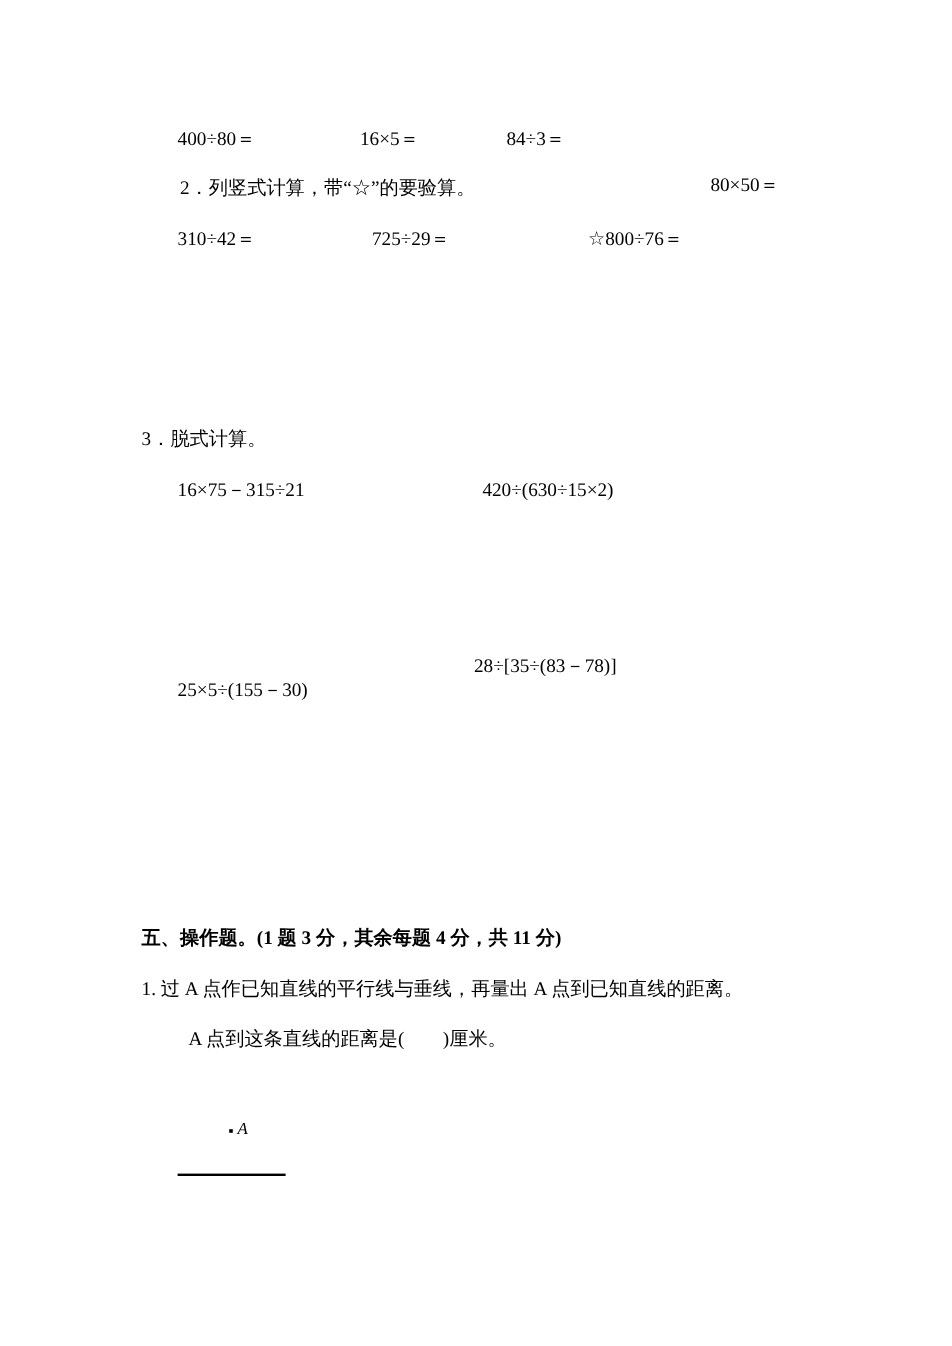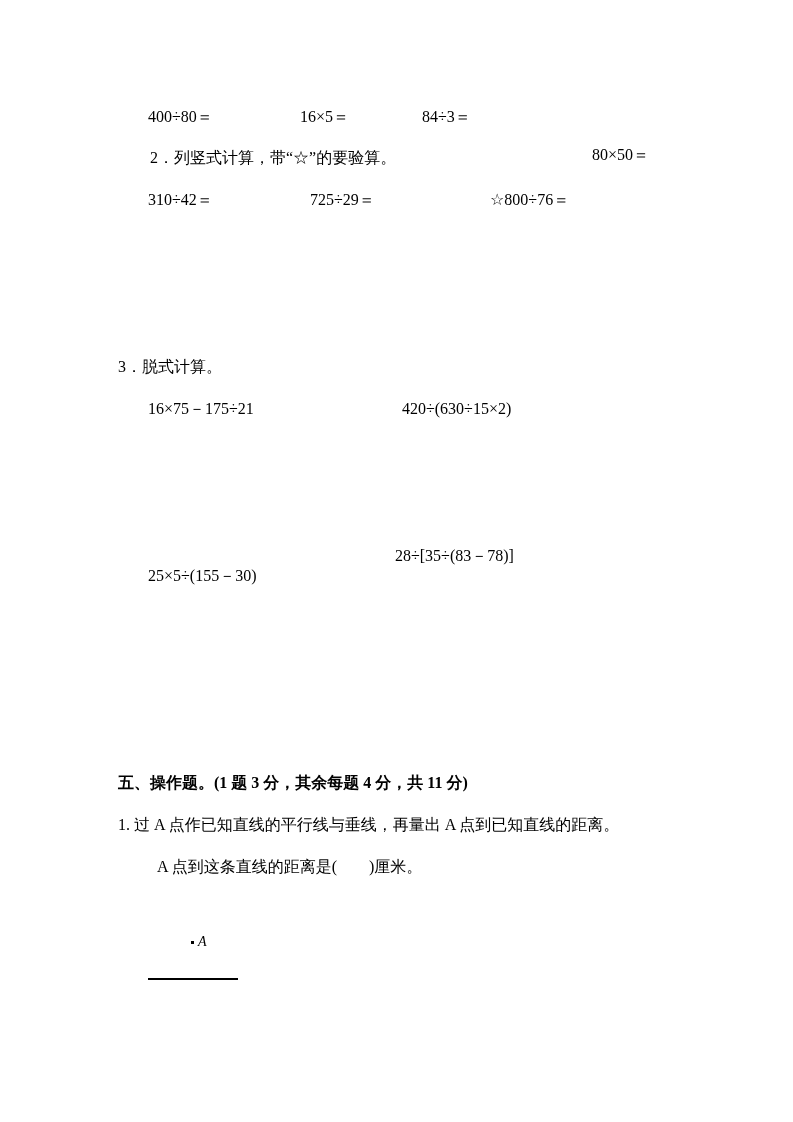--- a/index.html
+++ b/index.html
@@ -25,21 +25,21 @@
 
 <div>
   <div class="abs" style="left:148px;top:190px;text-align:right;">310÷42＝</div>
   <div class="abs" style="left:310px;top:190px;">725÷29＝</div>
   <div class="abs" style="left:490px;top:190px;">☆800÷76＝</div>
 </div>
 
 <div class="abs" style="left:118px;top:357px;text-align:right;">3．脱式计算。</div>
 
 <div>
-  <div class="abs" style="left:148px;top:399px;">16×75－175÷21</div>
+  <div class="abs" style="left:148px;top:399px;">16×75－315÷21</div>
   <div class="abs" style="left:402px;top:399px;">420÷(630÷15×2)</div>
   <div class="abs" style="left:148px;top:566px;">25×5÷(155－30)</div>
   <div class="abs" style="left:395px;top:546px;">28÷[35÷(83－78)]</div>
 </div>
 
 <div class="abs bold" style="left:118px;top:773px;">五、操作题。(1 题 3 分，其余每题 4 分，共 11 分)</div>
 
 <div class="abs" style="left:118px;top:815px;">1. 过 A 点作已知直线的平行线与垂线，再量出 A 点到已知直线的距离。</div>
 <div class="abs" style="left:118px;top:857px;margin-left:39px;">A 点到这条直线的距离是(　　)厘米。</div>
 

